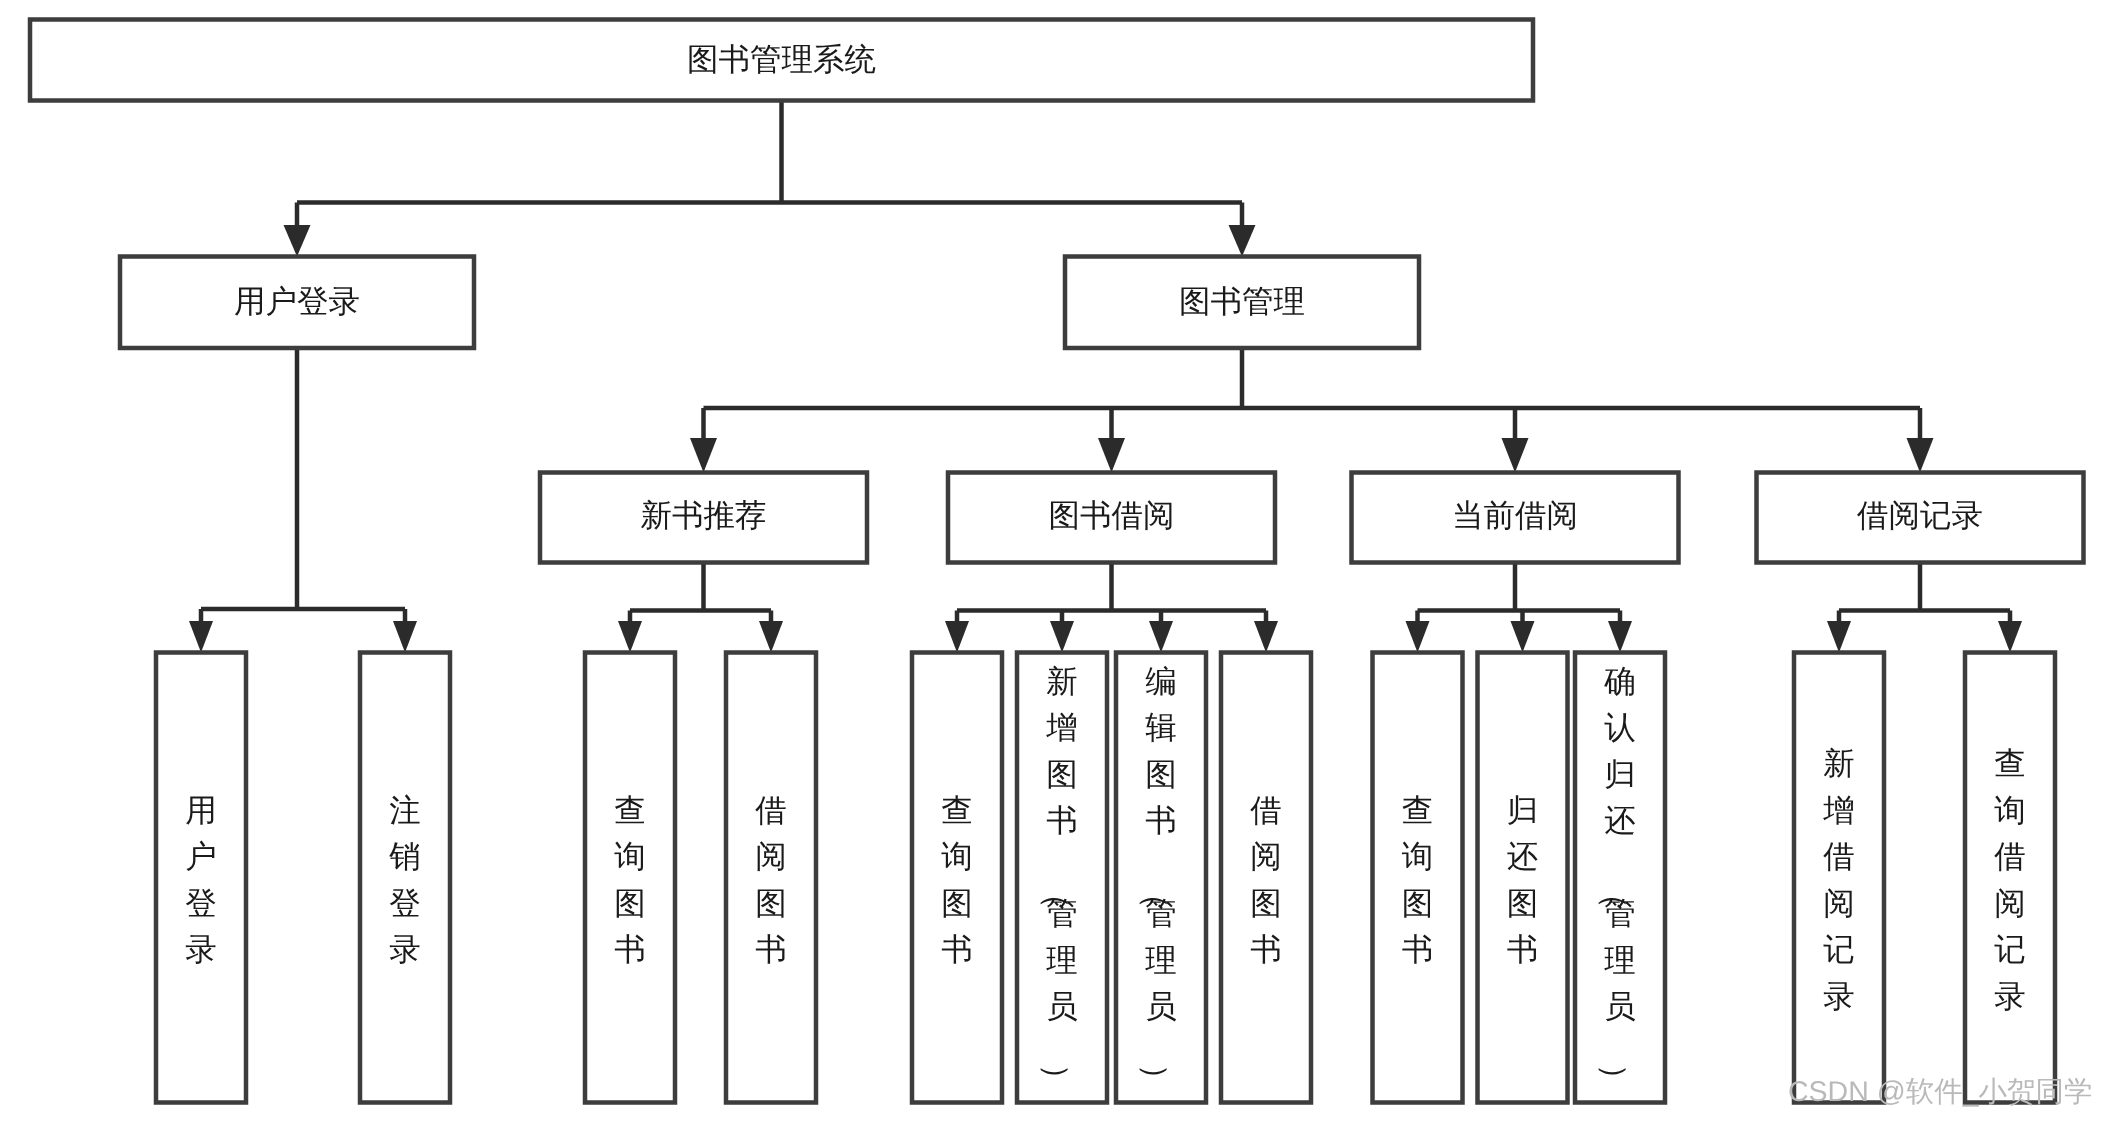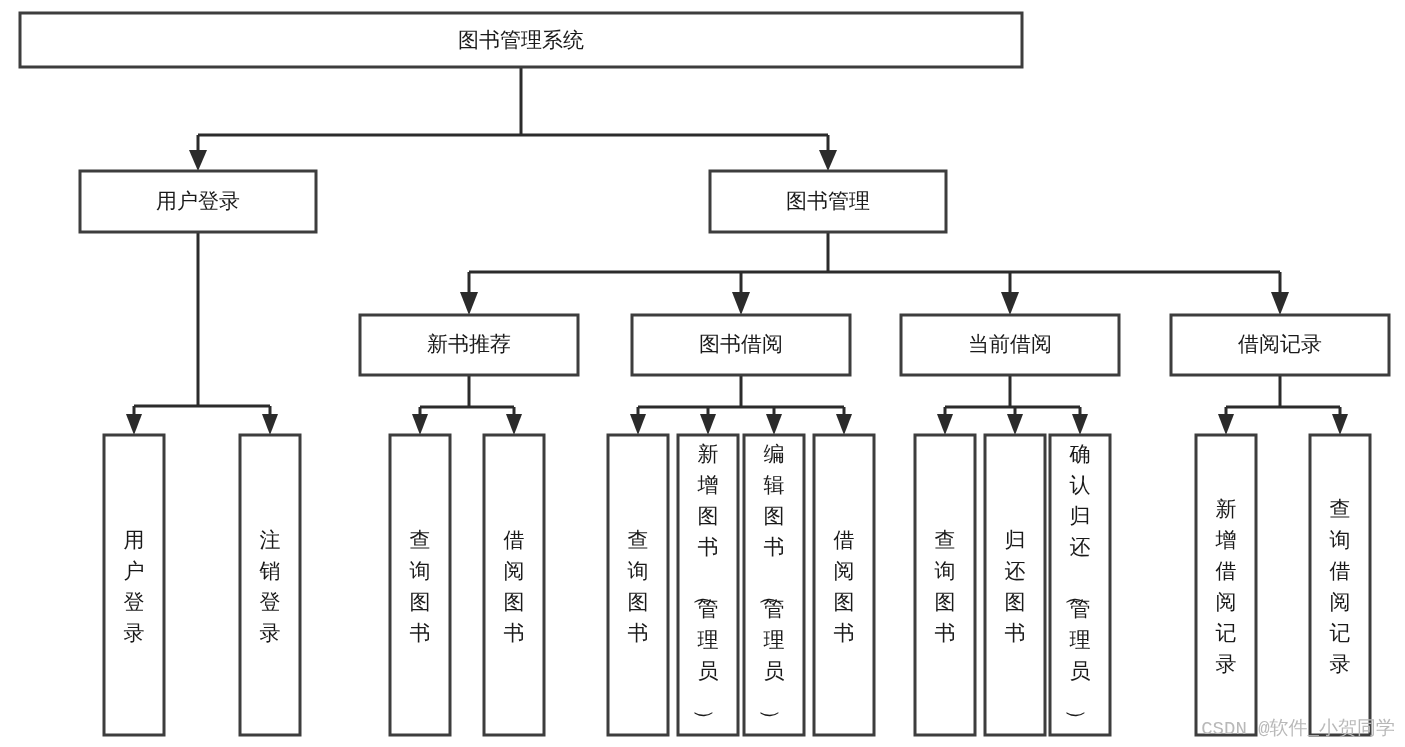--- a/index.html
+++ b/index.html
@@ -43,21 +43,21 @@
     fill: none;
   }
   .arrow-head {
     fill: #2b2b2b;
     stroke: none;
   }
   .watermark {
     position: absolute;
     right: 10px;
     bottom: 6px;
-    font-family: Liberation Mono, monospace;
+    font-family: Liberation Sans, sans-serif;
     font-size: 19px;
     color: #b9b9b9;
     white-space: nowrap;
     pointer-events: none;
   }
 </style>
 </head>
 <body>
 
 <svg id="diagram" viewBox="0 0 1405 747" xmlns="http://www.w3.org/2000/svg">

